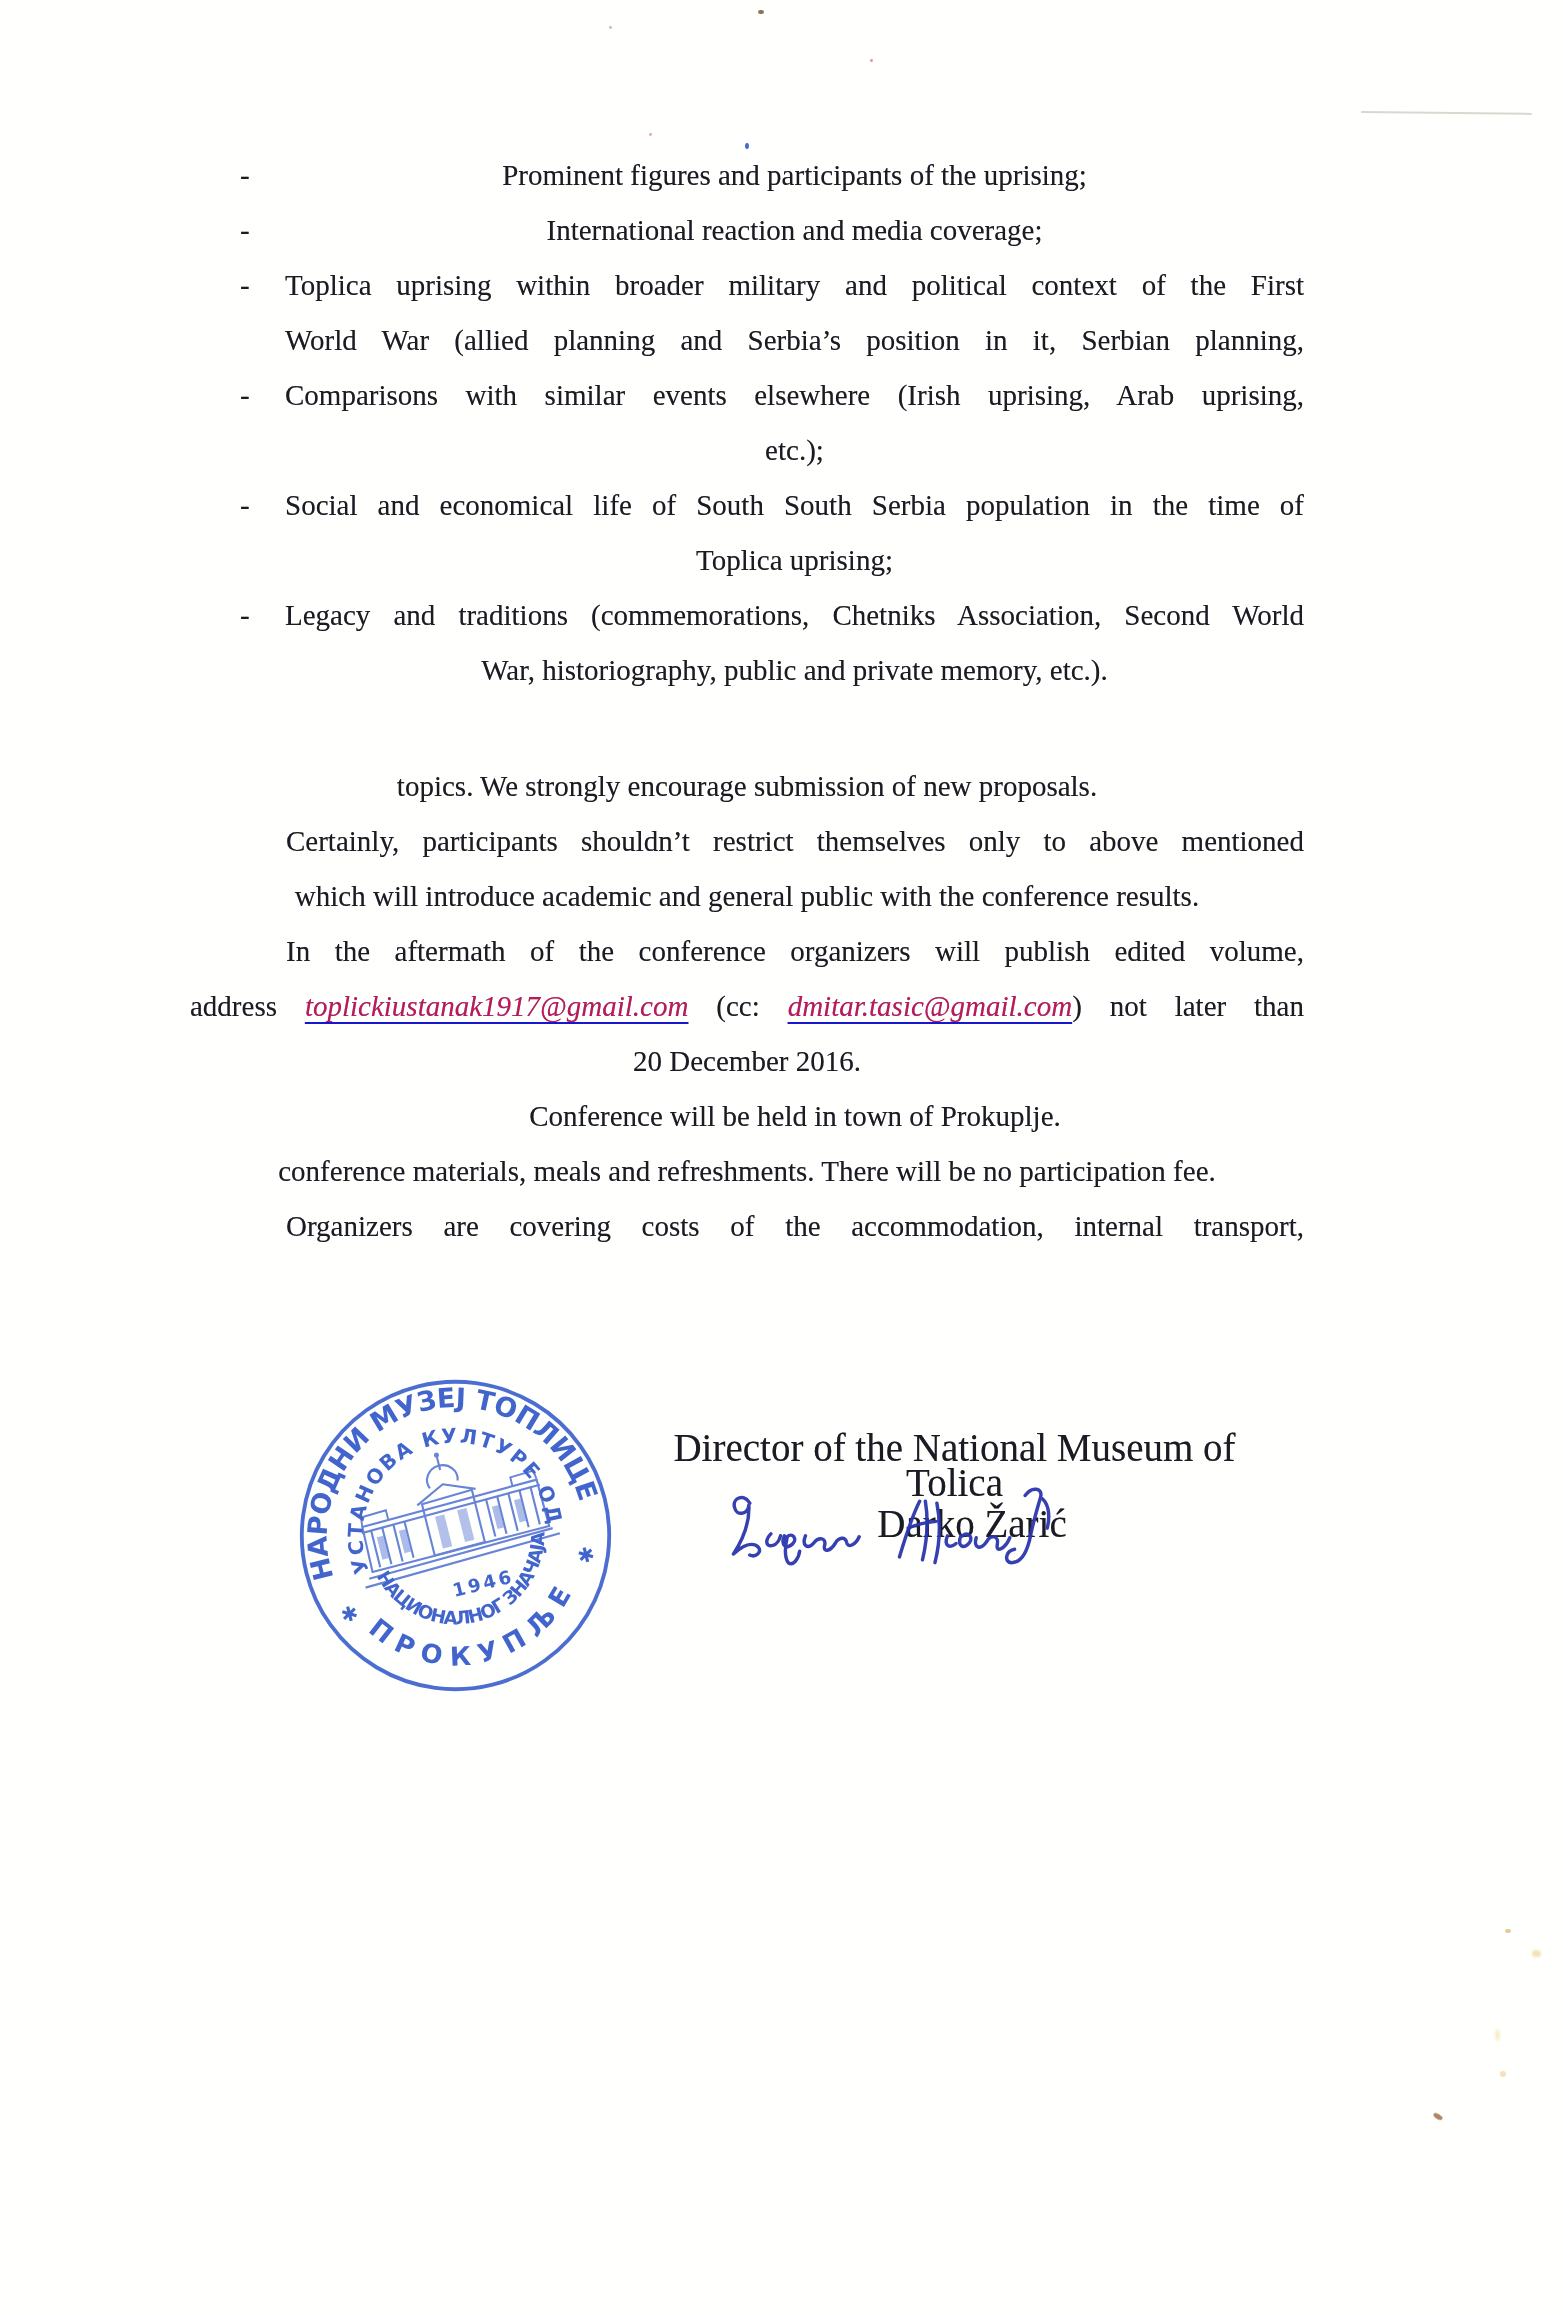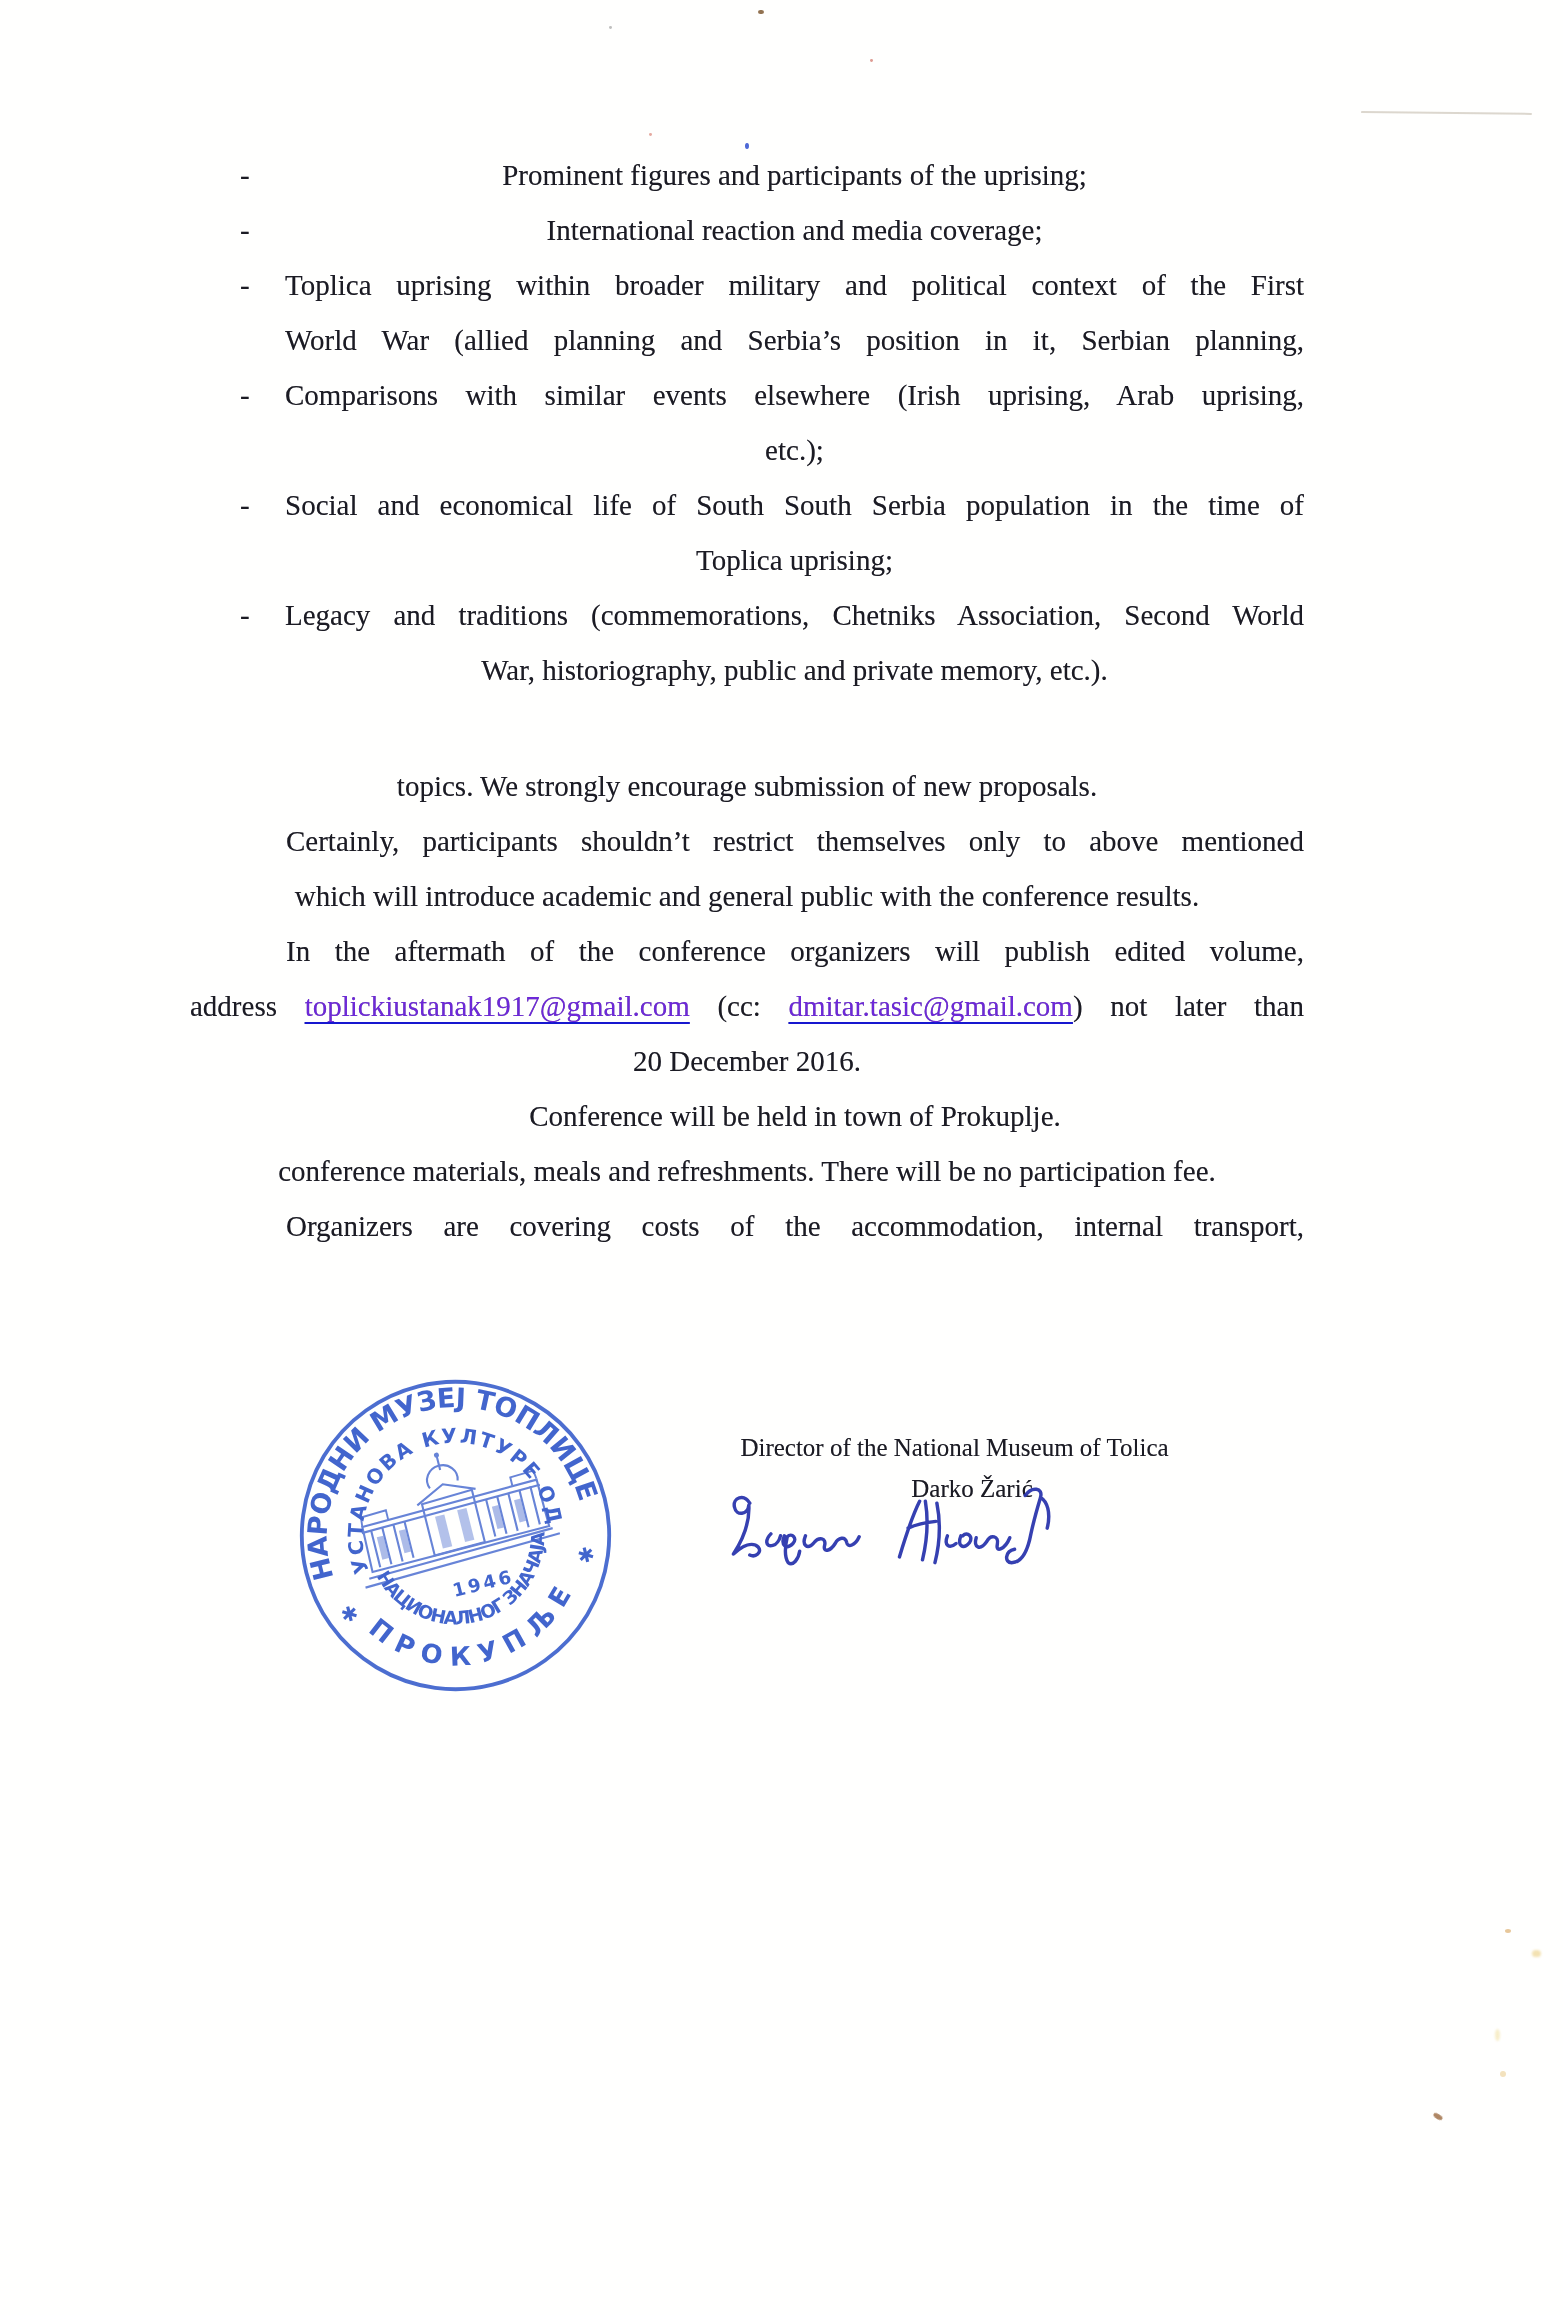--- a/index.html
+++ b/index.html
@@ -14,22 +14,22 @@
     font-size:29px;
     text-shadow:0 0 0.5px rgba(23,23,31,0.45);
   }
   .line { line-height:55px; height:55px; overflow:hidden; text-align:center; white-space:normal; }
   .j    { text-align:justify; text-align-last:justify; text-justify:inter-word; }
   .indent { text-indent:96px; }
   .bullet { display:flex; }
   .bullet .marker { flex:0 0 95px; padding-left:50px; box-sizing:border-box; line-height:55px; }
   .bullet .btext { flex:1 1 auto; min-width:0; }
   .paras { margin-top:61px; }
-  .email-line a { color:#6d28d9; text-decoration:underline; text-decoration-thickness:2.3px; text-underline-offset:5.8px; text-decoration-color:#1717cf; }
-  .sig-block { position:absolute; left:671px; top:1430px; width:567px; font-size:25px; text-shadow:0 0 0.5px rgba(23,23,31,0.45); }
+  .email-line a { color:#be185d; text-decoration:underline; text-decoration-thickness:2.3px; text-underline-offset:5.8px; text-decoration-color:#1717cf;font-style:italic; }
+  .sig-block { position:absolute; left:671px; top:1430px; width:567px; font-size:39px; text-shadow:0 0 0.5px rgba(23,23,31,0.45); }
   .sig-title { text-align:center; line-height:35px; }
   .sig-name  { text-align:center; line-height:35px; padding-left:35px; margin-top:5.8px; }
   .stamp-svg { position:absolute; left:273px; top:1353px; width:365px; height:365px; filter:blur(0.3px); }
   .sign-svg  { position:absolute; left:721px; top:1478px; width:355px; height:106px; filter:blur(0.2px); }
   .artifact { position:absolute; border-radius:50%; }
   .scanline { position:absolute; left:1361px; top:112px; width:171px; height:2.4px;
               background:#d8d3c9; opacity:.9; transform:rotate(0.6deg); border-radius:1.9px; }
 </style>
 </head>
 <body>

